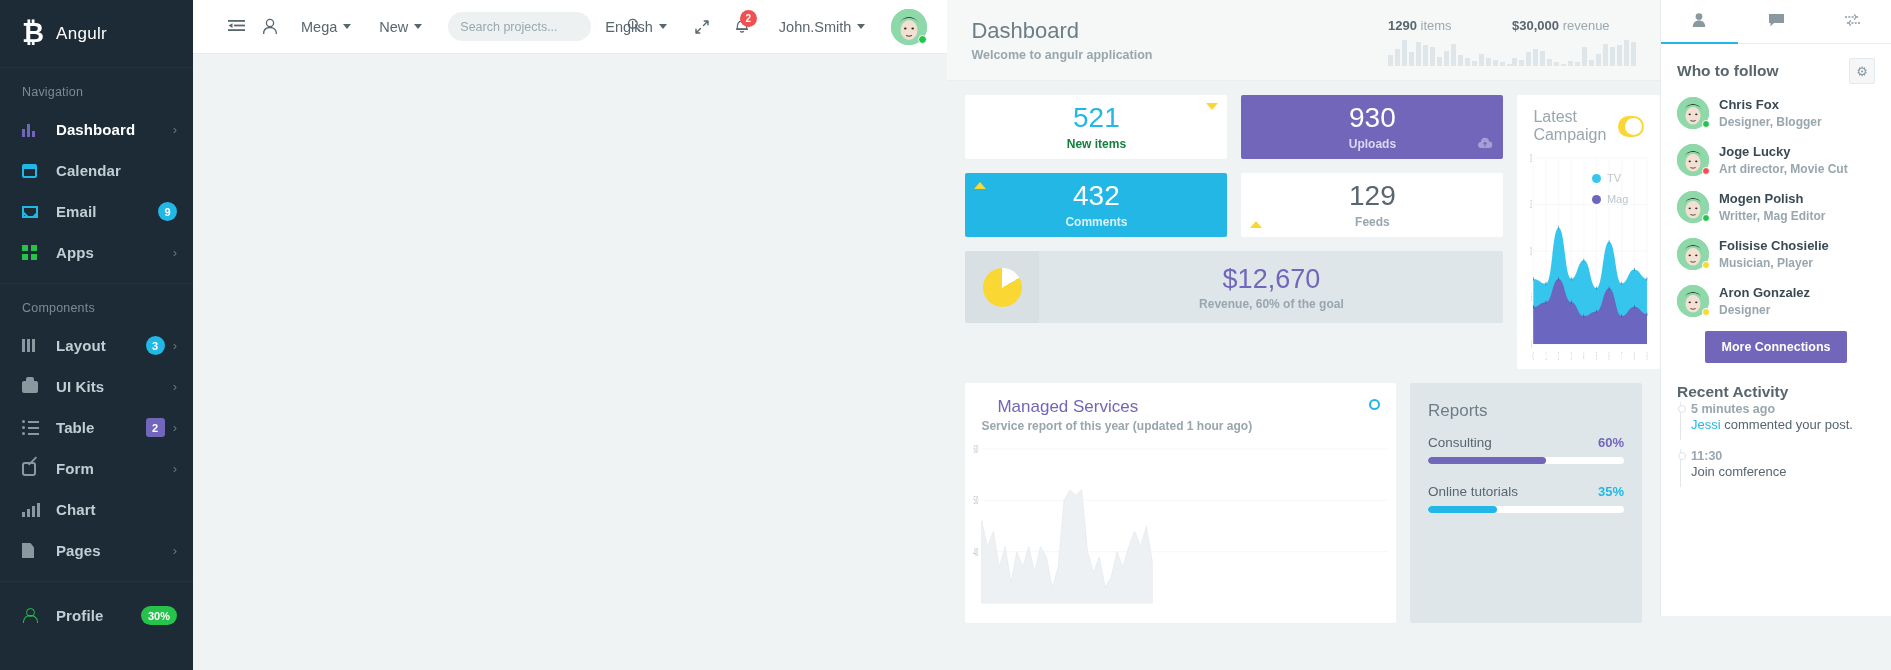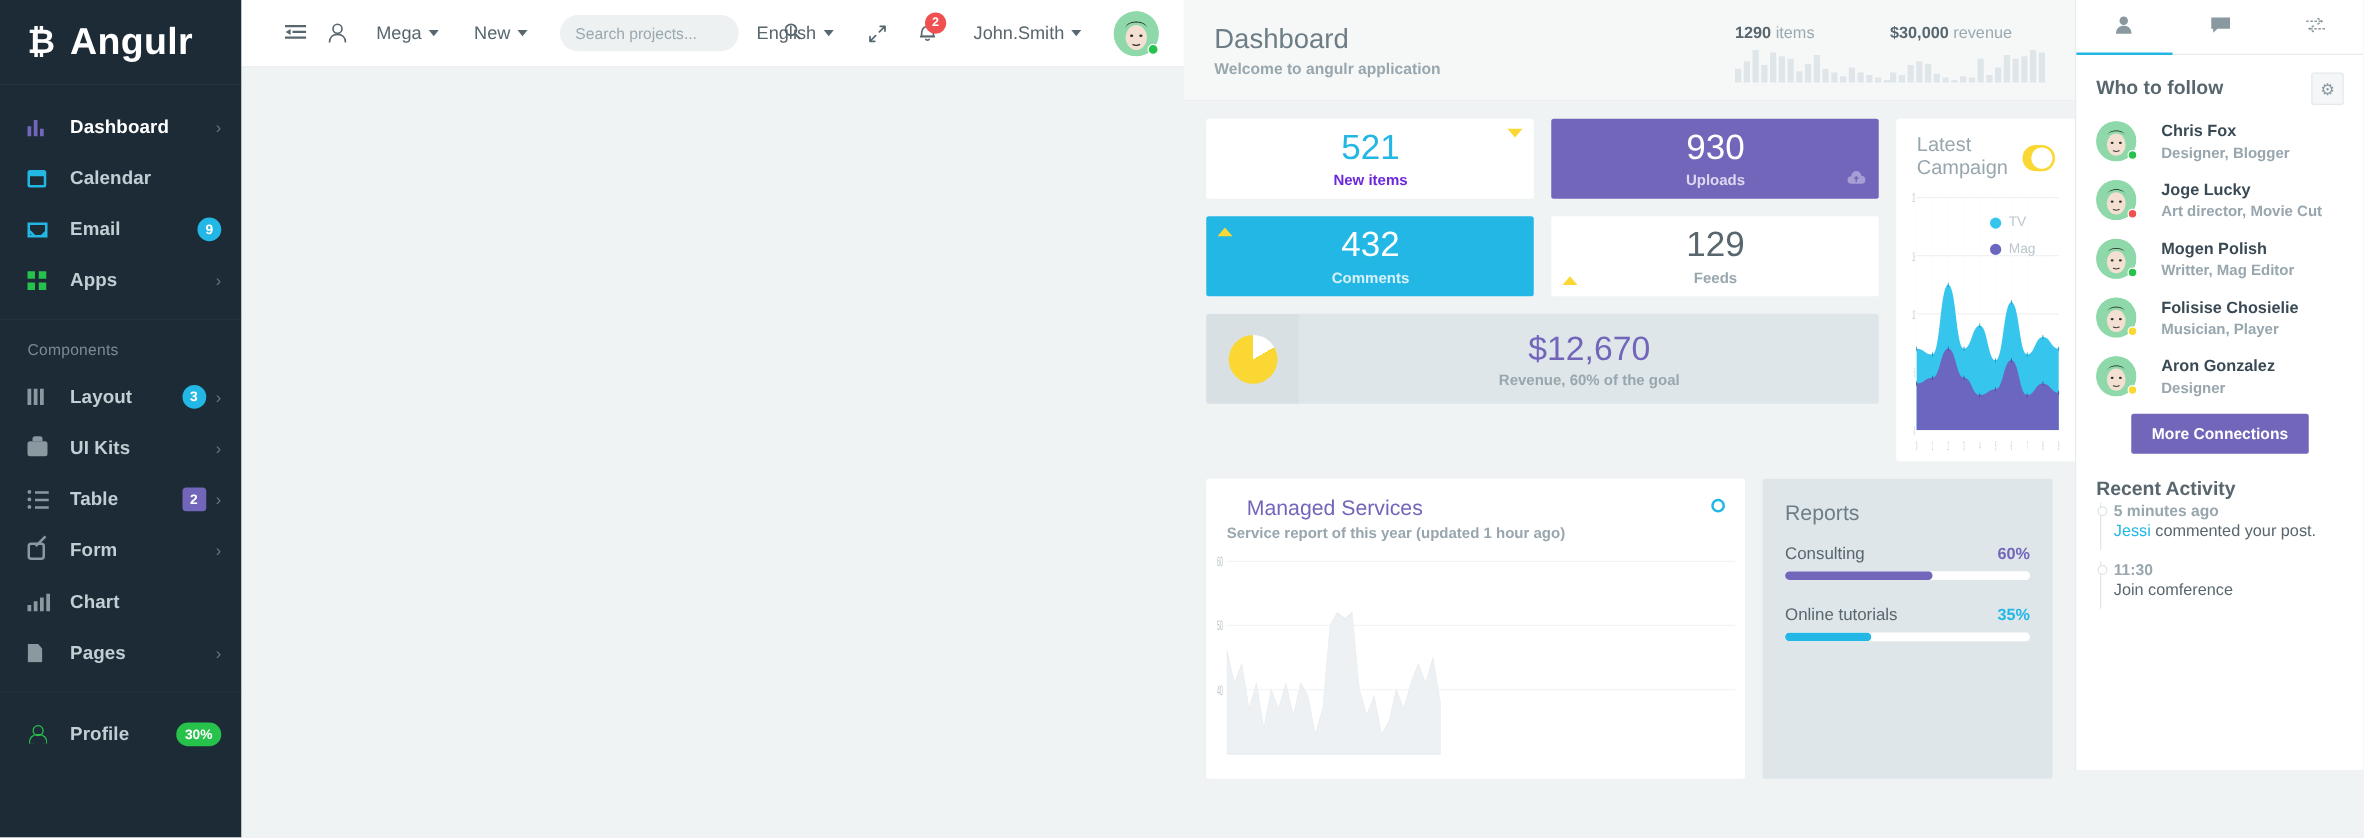--- a/index.html
+++ b/index.html
@@ -16,21 +16,21 @@
   .sidebar {
     width: 193px; min-width: 193px; height: 670px;
     background: #1c2b36; color: #a3b1b9;
     overflow: hidden; position: relative;
   }
   .brand {
     height: 67px; display: flex; align-items: center;
     padding-left: 22px; gap: 12px;
   }
   .brand-logo { font-size: 27px; color: #fff; font-weight: bold; line-height: 1; }
-  .brand-name { font-size: 30px; color: #fff; font-weight: bold; letter-spacing: .3px; }
+  .brand-name { font-size: 17px; color: #fff; font-weight: normal; letter-spacing: .3px; }
   .nav-section { border-top: 1px solid #24323d; padding: 13px 0 10px; }
   .nav-section:first-of-type { border-top: 1px solid #24323d; }
   .nav-heading {
     font-size: 12.5px; color: #7b8b94; padding: 4px 22px 10px; letter-spacing: .2px;
   }
   .nav-item {
     display: flex; align-items: center; height: 41px;
     padding: 0 16px 0 22px; cursor: pointer; position: relative;
   }
   .nav-icon {
@@ -151,21 +151,21 @@
   .col-left { width: 538px; min-width: 538px; }
   .cards-2 { display: flex; gap: 14px; }
   .stat-card {
     flex: 1; height: 64px; border-radius: 2px; position: relative;
     display: flex; flex-direction: column; align-items: center; justify-content: center;
   }
   .stat-num { font-size: 28px; font-weight: normal; line-height: 1.1; }
   .stat-lbl { font-size: 12px; margin-top: 3px; font-weight: bold; }
   .card-white { background: #fff; }
   .card-white .stat-num { color: #23b7e5; }
-  .card-white .stat-lbl { color: #6d28d9; }
+  .card-white .stat-lbl { color: #15803d; }
   .card-purple { background: #7266ba; }
   .card-purple .stat-num, .card-purple .stat-lbl { color: #fff; }
   .card-purple .stat-lbl { color: #ddd8f2; }
   .card-cyan { background: #23b7e5; }
   .card-cyan .stat-num { color: #fff; }
   .card-cyan .stat-lbl { color: #d7f0fa; }
   .card-plain { background: #fff; }
   .card-plain .stat-num { color: #58666e; }
   .card-plain .stat-lbl { color: #98a6ae; }
   .tri { width: 0; height: 0; position: absolute; }
@@ -228,21 +228,21 @@
     content: ""; position: absolute; left: 0; right: 0; bottom: -1px; height: 2px; background: #23b7e5;
   }
   .rp-body { padding: 14px 16px 0 16px; overflow: hidden; flex: 1; }
   .rp-head { display: flex; align-items: center; margin-bottom: 12px; }
   .rp-head h3 { font-size: 15.5px; color: #58666e; font-weight: bold; }
   .gear-btn {
     margin-left: auto; width: 26px; height: 26px; background: #f4f6f7; border: 1px solid #e4e9eb;
     display: flex; align-items: center; justify-content: center; color: #8a98a0; cursor: pointer;
     font-size: 13px; border-radius: 2px;
   }
-  .follow-item { display: flex; align-items: center; gap: 20px; margin-bottom: 13px; }
+  .follow-item { display: flex; align-items: center; gap: 10px; margin-bottom: 13px; }
   .av { width: 32px; height: 32px; border-radius: 50%; background: #8fd8a9; position: relative; flex-shrink: 0; }
   .av .sdot { position: absolute; right: -1px; bottom: 1px; width: 8px; height: 8px; border-radius: 50%; border: 1.5px solid #fff; }
   .fi-name { font-size: 13px; color: #3a4a54; font-weight: bold; line-height: 1.3; }
   .fi-role { font-size: 12px; color: #98a6ae; font-weight: bold; line-height: 1.35; }
   .more-btn {
     display: block; margin: 6px auto 0; background: #7266ba; color: #fff; border: none;
     padding: 9px 16px; font-size: 12.5px; font-weight: bold; border-radius: 2px; cursor: pointer;
     font-family: "Liberation Sans", sans-serif;
   }
   .ra-title { font-size: 15.5px; color: #58666e; font-weight: bold; margin: 20px 0 1px; }
@@ -260,20 +260,21 @@
 
 <div class="app">
 
   <aside class="sidebar">
     <div class="brand">
       <span class="brand-logo">₿</span>
       <span class="brand-name">Angulr</span>
     </div>
 
     <div class="nav-section">
+      <div class="nav-heading">Navigation</div>
 
       <div class="nav-item active">
         <span class="nav-icon">
           <span class="ic-bars">
               <i style="height:8px"></i>
               <i style="height:13px"></i>
               <i style="height:6px"></i>
             </span>
         </span>
         <span class="nav-label">Dashboard</span>

